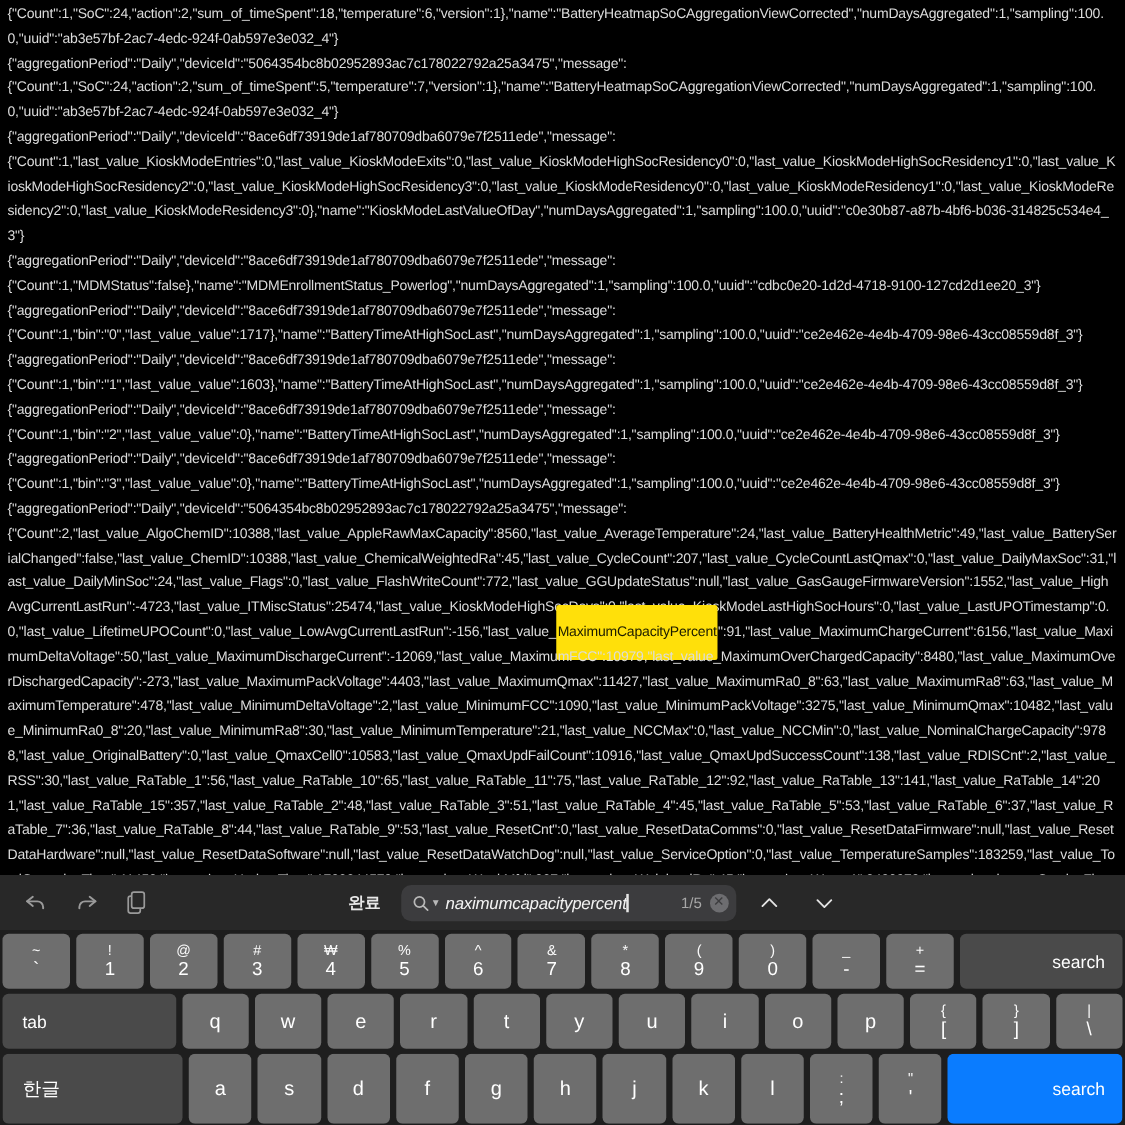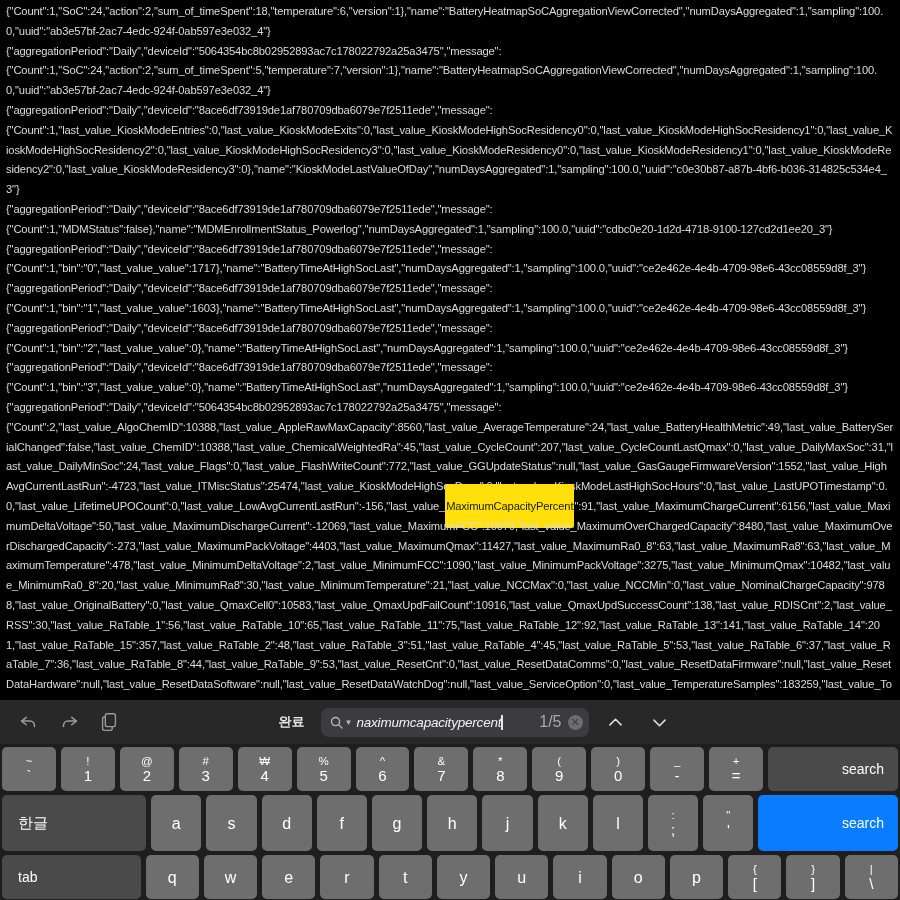--- a/index.html
+++ b/index.html
@@ -65,21 +65,21 @@
   .chev-sm { font-size: 8px; color: #b8b8b8; line-height: 1; margin-top: 2px; }
   .sf-text {
     flex: 1; color: #f2f2f2; font-size: 13.5px;
     white-space: nowrap; overflow: hidden; text-overflow: clip;
     position: relative; letter-spacing: -0.2px; font-style: italic;
   }
   .caret {
     display: inline-block; width: 1.5px; height: 15px;
     background: #e6e6e6; vertical-align: -3px; margin-left: 0px;
   }
-  .sf-count { color: #a8a8a8; font-size: 16px; flex: none; padding: 0 2px; }
+  .sf-count { color: #a8a8a8; font-size: 12px; flex: none; padding: 0 2px; }
   .clear-btn {
     width: 15px; height: 15px; border-radius: 50%;
     background: #6d6d70; color: #3c3c3e;
     display: flex; align-items: center; justify-content: center;
     font-size: 11px; line-height: 1; flex: none;
   }
   .nav-chevs { display: flex; align-items: center; gap: 22px; margin-left: 6px; }
   .nav-chev { color: #e2e2e2; display: flex; align-items: center; justify-content: center; width: 22px; height: 22px; }
   .tb-right { width: 120px; }
 
@@ -249,20 +249,67 @@
           <span class="main">-</span>
         </div>
         <div class="key">
           <span class="sub">+</span>
           <span class="main">=</span>
         </div>
         <div class="key dark wide-del">
           <span class="lbl">search</span>
         </div>
       </div>
+    <div class="krow" id="krow2">
+        <div class="key dark wide-tab">
+          <span class="lbl">tab</span>
+        </div>
+        <div class="key single">
+          <span class="main">q</span>
+        </div>
+        <div class="key single">
+          <span class="main">w</span>
+        </div>
+        <div class="key single">
+          <span class="main">e</span>
+        </div>
+        <div class="key single">
+          <span class="main">r</span>
+        </div>
+        <div class="key single">
+          <span class="main">t</span>
+        </div>
+        <div class="key single">
+          <span class="main">y</span>
+        </div>
+        <div class="key single">
+          <span class="main">u</span>
+        </div>
+        <div class="key single">
+          <span class="main">i</span>
+        </div>
+        <div class="key single">
+          <span class="main">o</span>
+        </div>
+        <div class="key single">
+          <span class="main">p</span>
+        </div>
+        <div class="key">
+          <span class="sub">{</span>
+          <span class="main">[</span>
+        </div>
+        <div class="key">
+          <span class="sub">}</span>
+          <span class="main">]</span>
+        </div>
+        <div class="key">
+          <span class="sub">|</span>
+          <span class="main">\</span>
+        </div>
+      </div>
     <div class="krow row3" id="krow3">
         <div class="key dark wide-han">
           <span class="lbl">한글</span>
         </div>
         <div class="key single">
           <span class="main">a</span>
         </div>
         <div class="key single">
           <span class="main">s</span>
         </div>
@@ -292,62 +339,15 @@
           <span class="main">;</span>
         </div>
         <div class="key">
           <span class="sub">"</span>
           <span class="main">'</span>
         </div>
         <div class="key blue wide-search">
           <span class="lbl">search</span>
         </div>
       </div>
-    <div class="krow" id="krow2">
-        <div class="key dark wide-tab">
-          <span class="lbl">tab</span>
-        </div>
-        <div class="key single">
-          <span class="main">q</span>
-        </div>
-        <div class="key single">
-          <span class="main">w</span>
-        </div>
-        <div class="key single">
-          <span class="main">e</span>
-        </div>
-        <div class="key single">
-          <span class="main">r</span>
-        </div>
-        <div class="key single">
-          <span class="main">t</span>
-        </div>
-        <div class="key single">
-          <span class="main">y</span>
-        </div>
-        <div class="key single">
-          <span class="main">u</span>
-        </div>
-        <div class="key single">
-          <span class="main">i</span>
-        </div>
-        <div class="key single">
-          <span class="main">o</span>
-        </div>
-        <div class="key single">
-          <span class="main">p</span>
-        </div>
-        <div class="key">
-          <span class="sub">{</span>
-          <span class="main">[</span>
-        </div>
-        <div class="key">
-          <span class="sub">}</span>
-          <span class="main">]</span>
-        </div>
-        <div class="key">
-          <span class="sub">|</span>
-          <span class="main">\</span>
-        </div>
-      </div>
   </div>
 
 </div>
 
 </body></html>

